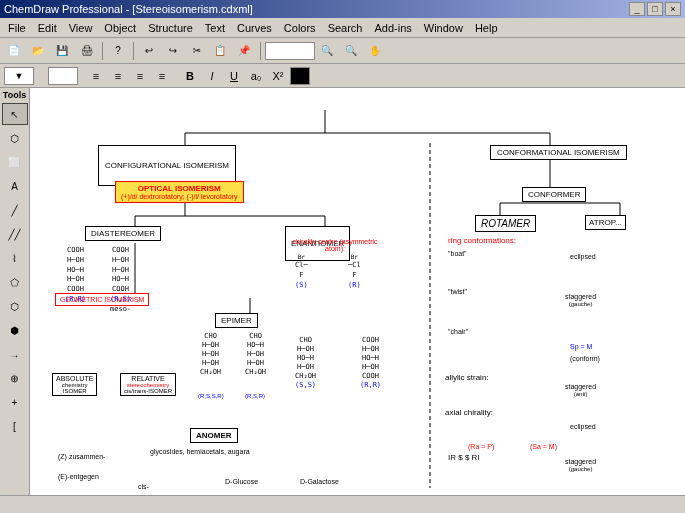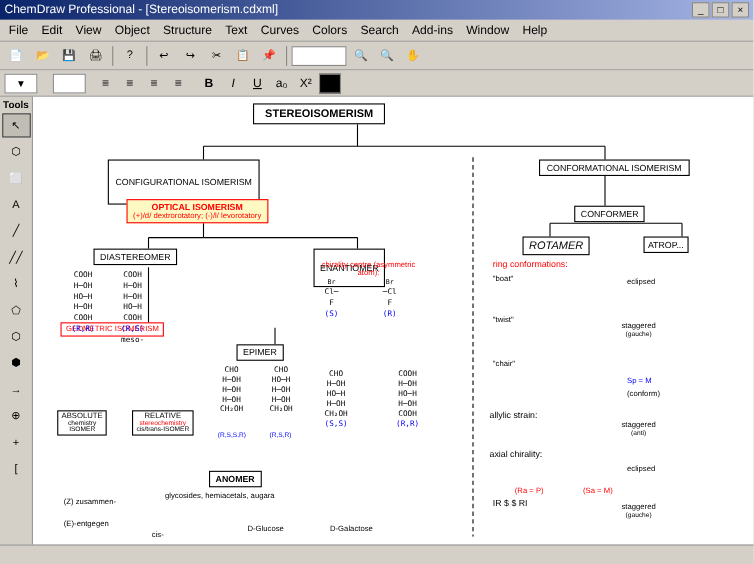--- a/index.html
+++ b/index.html
@@ -175,21 +175,21 @@
       padding: 2px 6px;
       background: white;
       white-space: nowrap;
       font-size: 9px;
       text-align: center;
     }
     
     .box-red {
       border: 1px solid red;
       padding: 2px 6px;
-      background: #fef9c3;
+      background: #fde047;
       color: red;
       font-size: 8px;
       text-align: center;
     }
     
     svg#diagram-svg {
       position: absolute;
       top: 0; left: 0;
       width: 640px;
       height: 400px;
@@ -313,23 +313,20 @@
         <line x1="520" y1="72" x2="520" y2="100" stroke="black" stroke-width="1"></line>
 
         <line x1="520" y1="115" x2="470" y2="115" stroke="black" stroke-width="1"></line>
         <line x1="470" y1="115" x2="470" y2="128" stroke="black" stroke-width="1"></line>
         <line x1="520" y1="115" x2="590" y2="115" stroke="black" stroke-width="1"></line>
         <line x1="590" y1="115" x2="590" y2="128" stroke="black" stroke-width="1"></line>
 
         <line x1="400" y1="55" x2="400" y2="400" stroke="black" stroke-width="1" stroke-dasharray="4,3"></line>
       </svg>
 
-      <div class="node box-outline" style="top:6px; left:200px; font-weight:bold; font-size:10px; padding:3px 10px;">
-        <span>STEREOISOMERISM</span>
-      </div>
 
       <div class="node box-outline" style="top:57px; left:68px; font-size:8px; padding:15px 6px;">
         <span>CONFIGURATIONAL ISOMERISM</span>
       </div>
 
       <div class="node box-outline" style="top:57px; left:460px; font-size:8px; padding:2px 6px; white-space:nowrap;">
         <span>CONFORMATIONAL ISOMERISM</span>
       </div>
 
       <div class="node box-red" style="top:93px; left:85px; font-size:8px; padding:2px 5px;">

